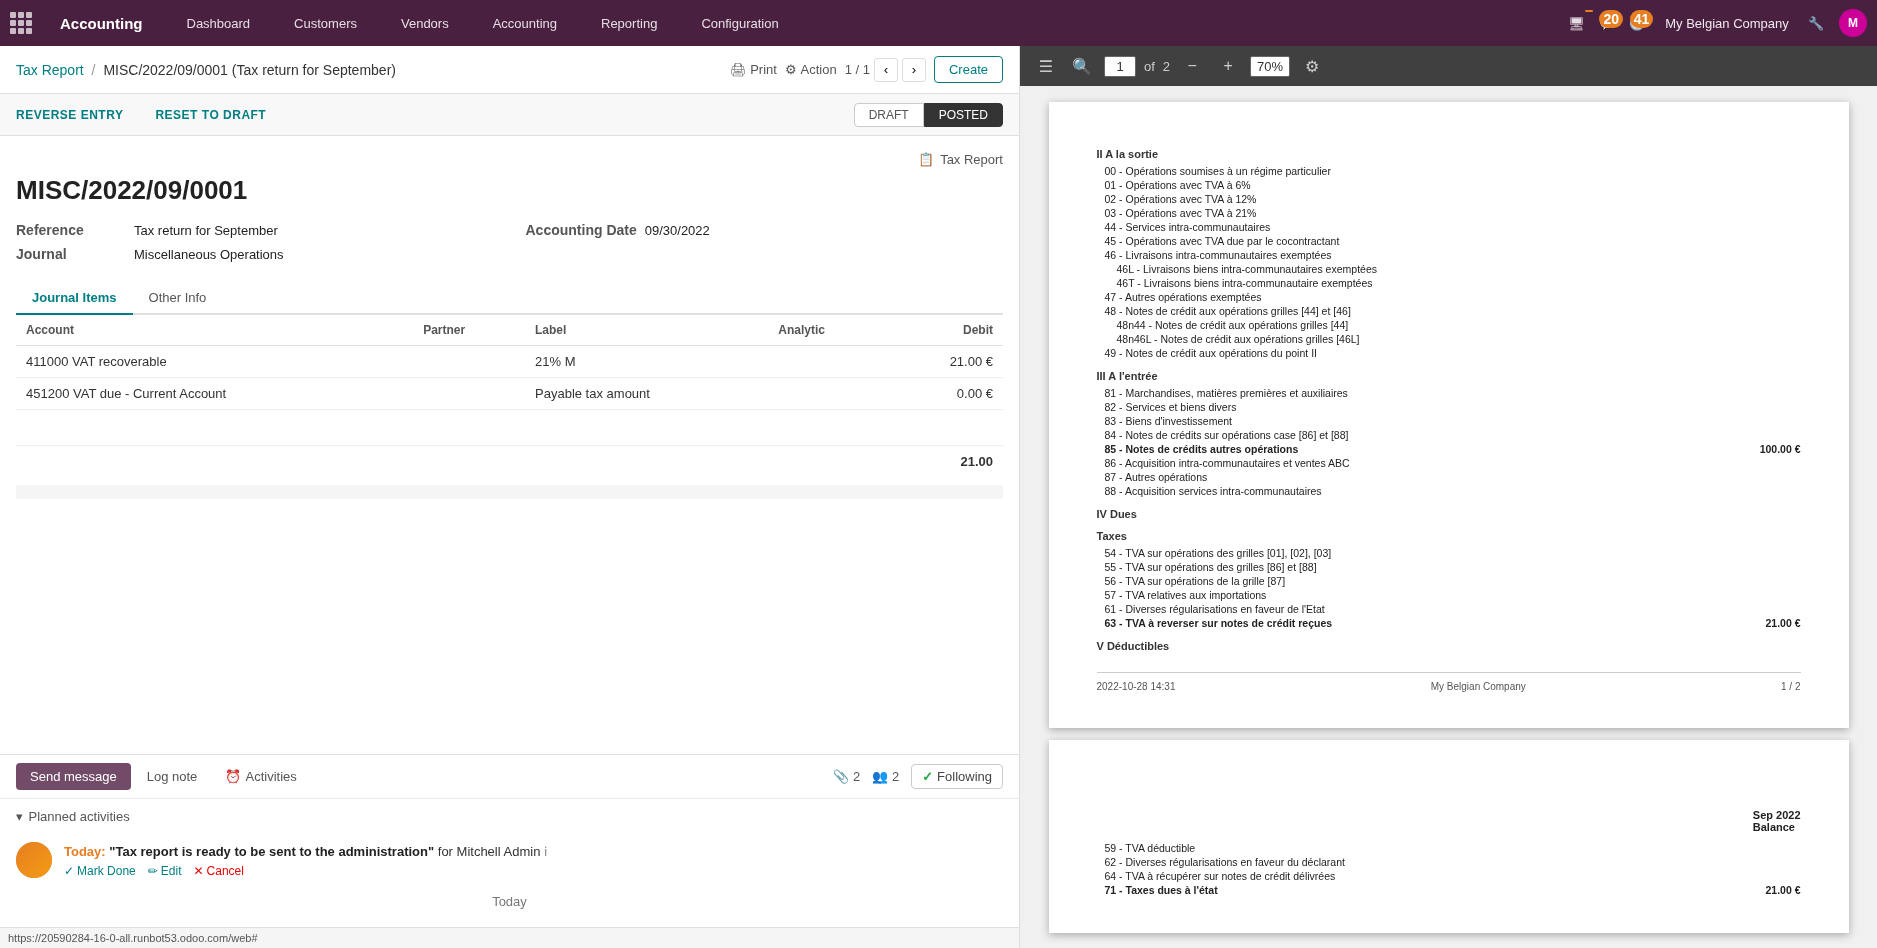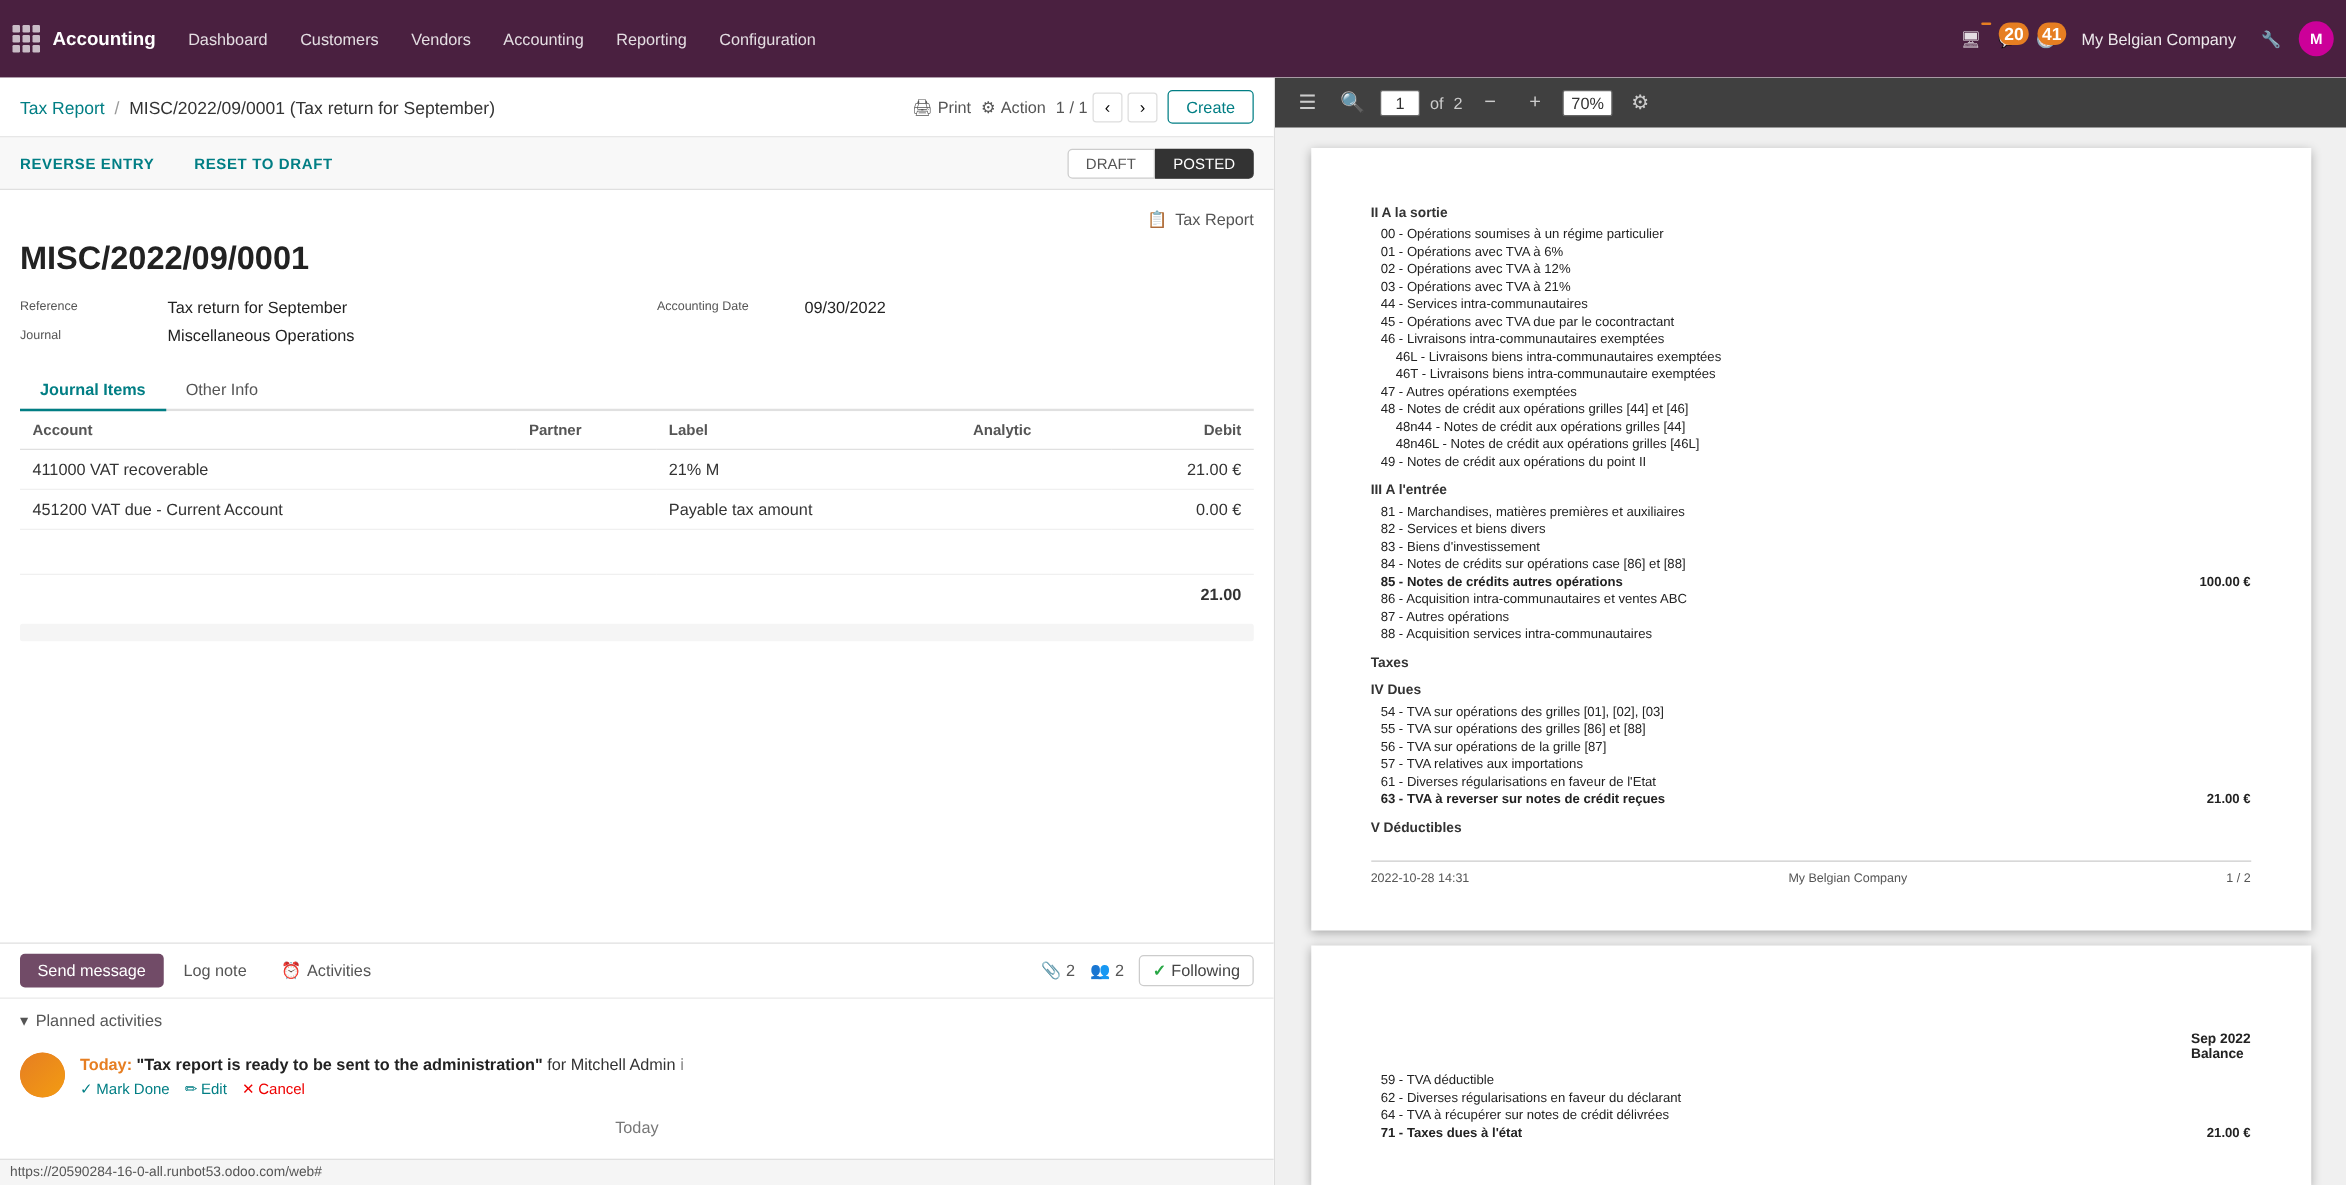--- a/index.html
+++ b/index.html
@@ -4,24 +4,24 @@
   <style>
     * { box-sizing: border-box; margin: 0; padding: 0; }
     body { font-family: 'Segoe UI', Arial, sans-serif; font-size: 13px; background: #fff; display: flex; flex-direction: column; height: 948px; overflow: hidden; }
 
     
     .top-nav {
       background: #4a2040;
       color: #fff;
       display: flex;
       align-items: center;
-      height: 62px;
+      height: 46px;
       padding: 0 10px;
       flex-shrink: 0;
-      gap: 6px;
+      gap: 24px;
     }
     .top-nav .app-grid { width: 22px; height: 22px; display: grid; grid-template-columns: repeat(3,6px); grid-template-rows: repeat(3,6px); gap: 2px; margin-right: 4px; }
     .top-nav .app-grid span { background: rgba(255,255,255,0.7); border-radius: 1px; }
     .top-nav .app-name { font-weight: 700; font-size: 15px; margin-right: 10px; }
     .top-nav .nav-item { color: rgba(255,255,255,0.85); padding: 4px 10px; cursor: pointer; border-radius: 4px; font-size: 13px; }
     .top-nav .spacer { flex: 1; }
     .top-nav .nav-icons { display: flex; align-items: center; gap: 14px; }
     .top-nav .nav-icon-wrap { position: relative; color: rgba(255,255,255,0.85); cursor: pointer; }
     .top-nav .badge { position: absolute; top: -6px; right: -8px; background: #e67e22; color: #fff; border-radius: 10px; font-size: 14px; padding: 1px 4px; font-weight: 700; }
     .top-nav .company-name { color: rgba(255,255,255,0.9); font-size: 13px; margin: 0 6px; }
@@ -54,21 +54,21 @@
     .status-btn.active { background: #333; color: #fff; border-color: #333; }
     .status-btn:first-child { border-radius: 4px 0 0 4px; }
     .status-btn:last-child { border-radius: 0 4px 4px 0; }
 
     
     .form-content { flex: 1; overflow-y: auto; padding: 16px; background: #fff; }
     .form-header-icon { display: flex; justify-content: flex-end; margin-bottom: 8px; }
     .form-title { font-size: 26px; font-weight: 700; color: #222; margin-bottom: 16px; }
     .form-fields { display: grid; grid-template-columns: 1fr 1fr; gap: 8px 32px; margin-bottom: 20px; }
     .field-row { display: flex; align-items: center; gap: 8px; }
-    .field-label { color: #555; font-size: 10px; min-width: 110px; }
+    .field-label { color: #555; font-size: 14px; min-width: 110px; font-weight: bold; }
     .field-value { color: #222; font-size: 13px; }
 
     
     .tabs { display: flex; border-bottom: 2px solid #e0e0e0; margin-bottom: 0; }
     .tab { padding: 8px 16px; cursor: pointer; font-size: 13px; color: #555; border-bottom: 2px solid transparent; margin-bottom: -2px; }
     .tab.active { color: #017e84; border-bottom-color: #017e84; font-weight: 600; }
 
     
     .journal-table { width: 100%; border-collapse: collapse; margin-top: 0; }
     .journal-table th { text-align: left; padding: 8px 10px; font-size: 12px; color: #555; font-weight: 600; border-bottom: 1px solid #e0e0e0; background: #fff; }
@@ -427,22 +427,22 @@
           </div>
         <div class="pdf-row">
             <span>87 - Autres opérations</span>
             <span></span>
           </div>
         <div class="pdf-row">
             <span>88 - Acquisition services intra-communautaires</span>
             <span></span>
           </div>
 
+        <div class="section-title">IV Dues</div>
         <div class="section-title">Taxes</div>
-        <div class="section-title">IV Dues</div>
         <div class="pdf-row">
             <span>54 - TVA sur opérations des grilles [01], [02], [03]</span>
             <span></span>
           </div>
         <div class="pdf-row">
             <span>55 - TVA sur opérations des grilles [86] et [88]</span>
             <span></span>
           </div>
         <div class="pdf-row">
             <span>56 - TVA sur opérations de la grille [87]</span>

